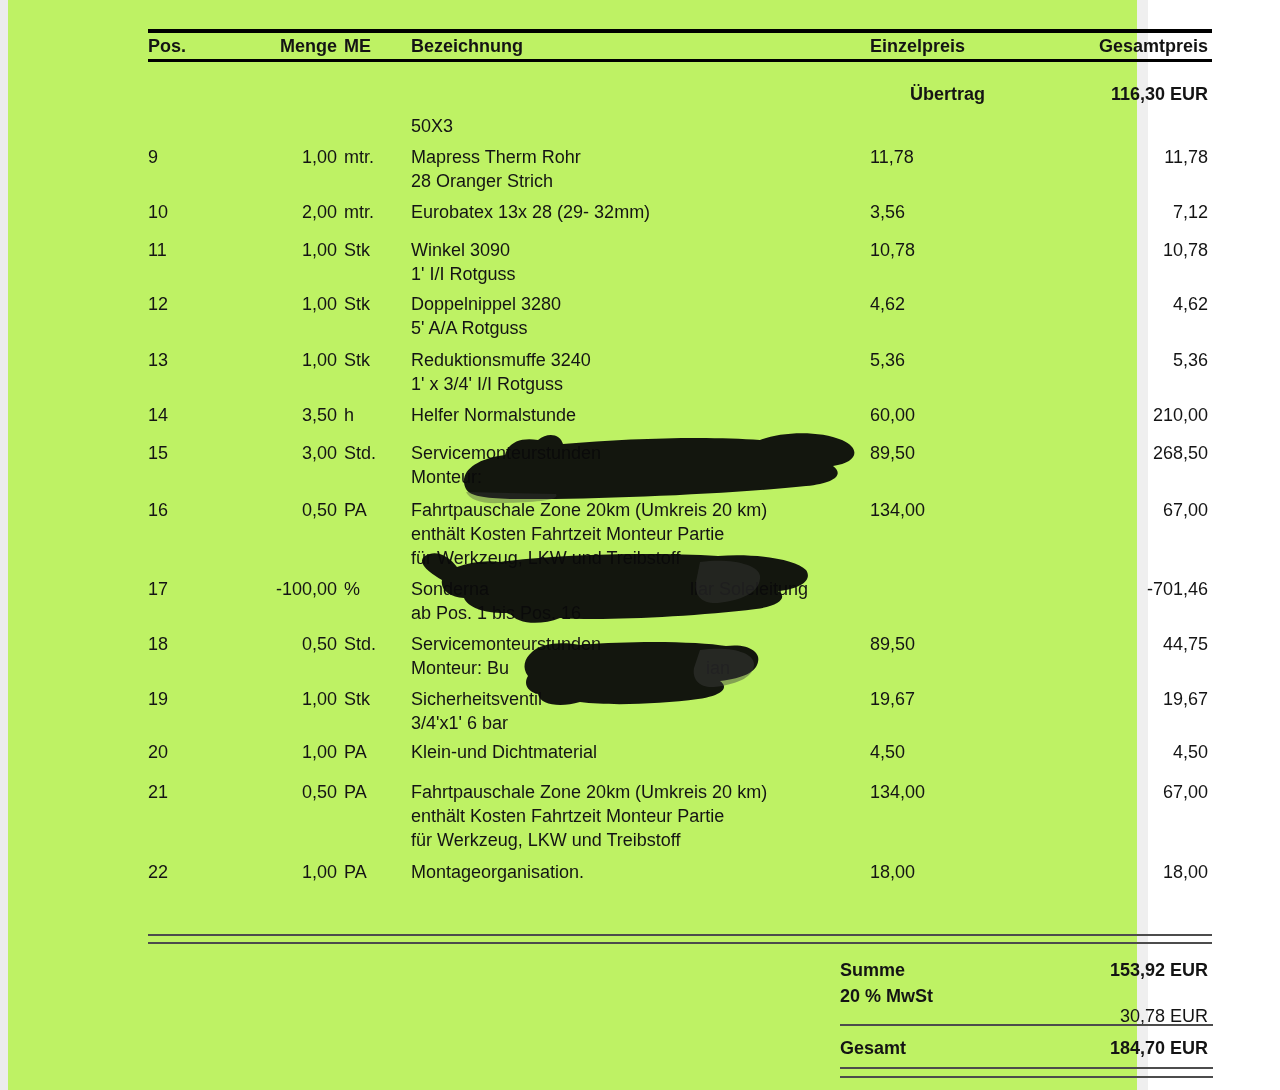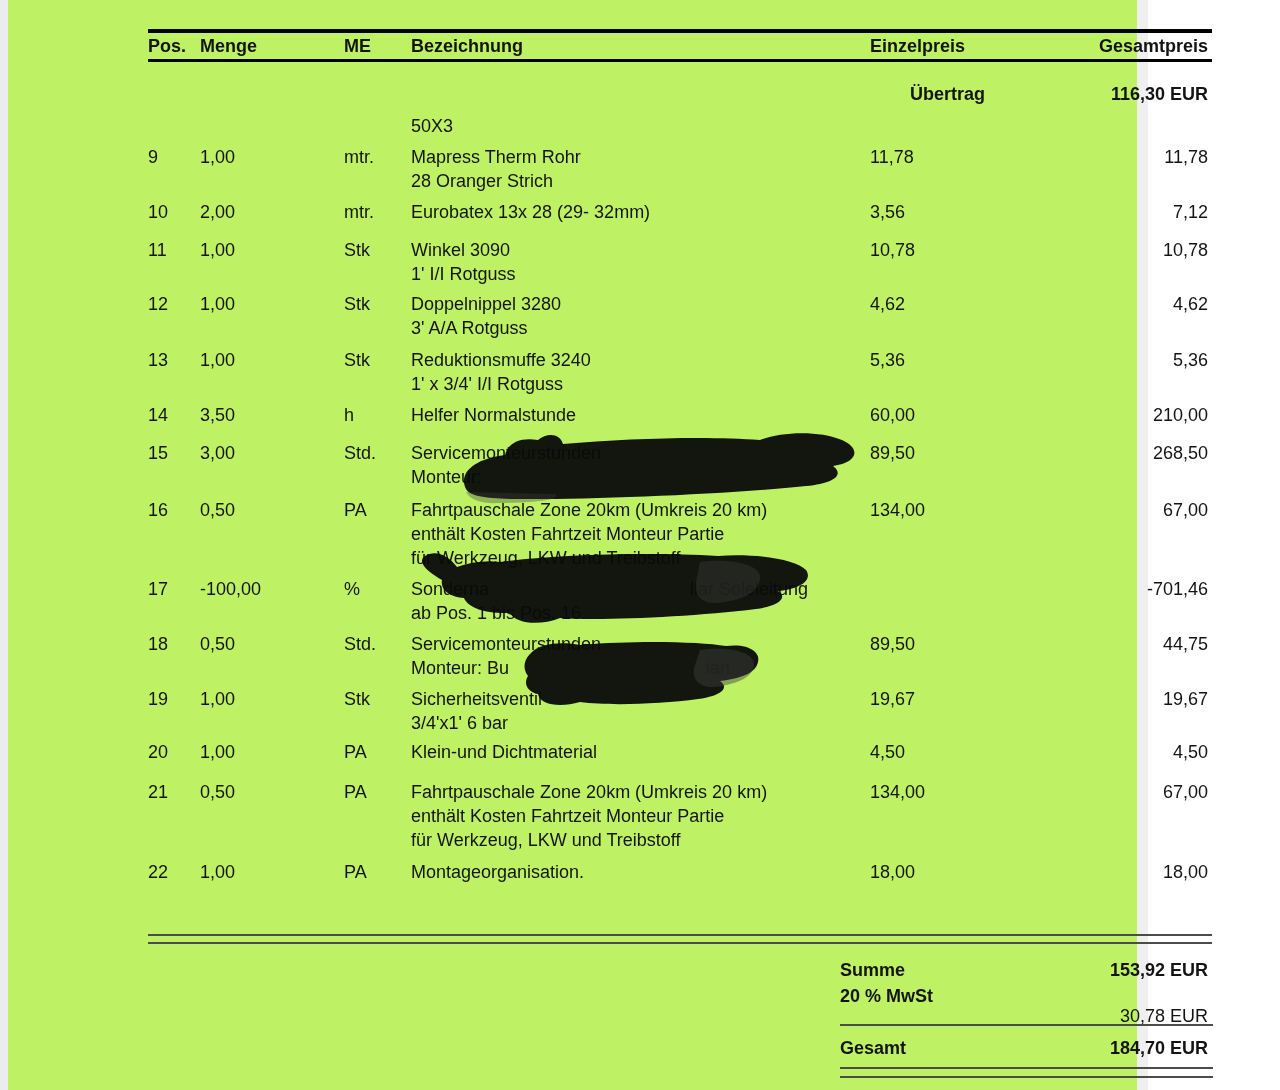--- a/index.html
+++ b/index.html
@@ -16,21 +16,21 @@
   .right{text-align:right;}
 
   
   .rule{position:absolute;left:148px;width:1064px;background:#000;}
   .rule.top{top:29px;height:4px;}
   .rule.head-bot{top:59px;height:3px;}
   .sumrule{position:absolute;background:#4c4c4c;}
 
   
   .c-pos{position:absolute;left:148px;}
-  .c-menge{position:absolute;left:200px;width:137px;text-align:left;}
+  .c-menge{position:absolute;left:200px;width:137px;text-align:right;}
   .c-me{position:absolute;left:344px;}
   .c-bez{position:absolute;left:411px;}
   .c-einzel{position:absolute;left:870px;width:168px;}
   .c-gesamt{position:absolute;left:1038px;width:170px;text-align:right;}
 
   .row{position:absolute;left:0;width:1280px;}
   .bez-line{display:block;}
   .frag{position:absolute;top:0;}
 
   svg.redactions{position:absolute;left:0;top:0;pointer-events:none;}
@@ -93,21 +93,21 @@
         </div>
         <span class="t c-einzel">10,78</span>
         <span class="t c-gesamt">10,78</span>
       </div>
       <div class="row" style="top: 292px;">
         <span class="t c-pos">12</span>
         <span class="t c-menge">1,00</span>
         <span class="t c-me">Stk</span>
         <div class="c-bez">
           <span class="t bez-line">Doppelnippel 3280</span>
-          <span class="t bez-line">3' A/A Rotguss</span>
+          <span class="t bez-line">5' A/A Rotguss</span>
         </div>
         <span class="t c-einzel">4,62</span>
         <span class="t c-gesamt">4,62</span>
       </div>
       <div class="row" style="top: 348px;">
         <span class="t c-pos">13</span>
         <span class="t c-menge">1,00</span>
         <span class="t c-me">Stk</span>
         <div class="c-bez">
           <span class="t bez-line">Reduktionsmuffe 3240</span>

